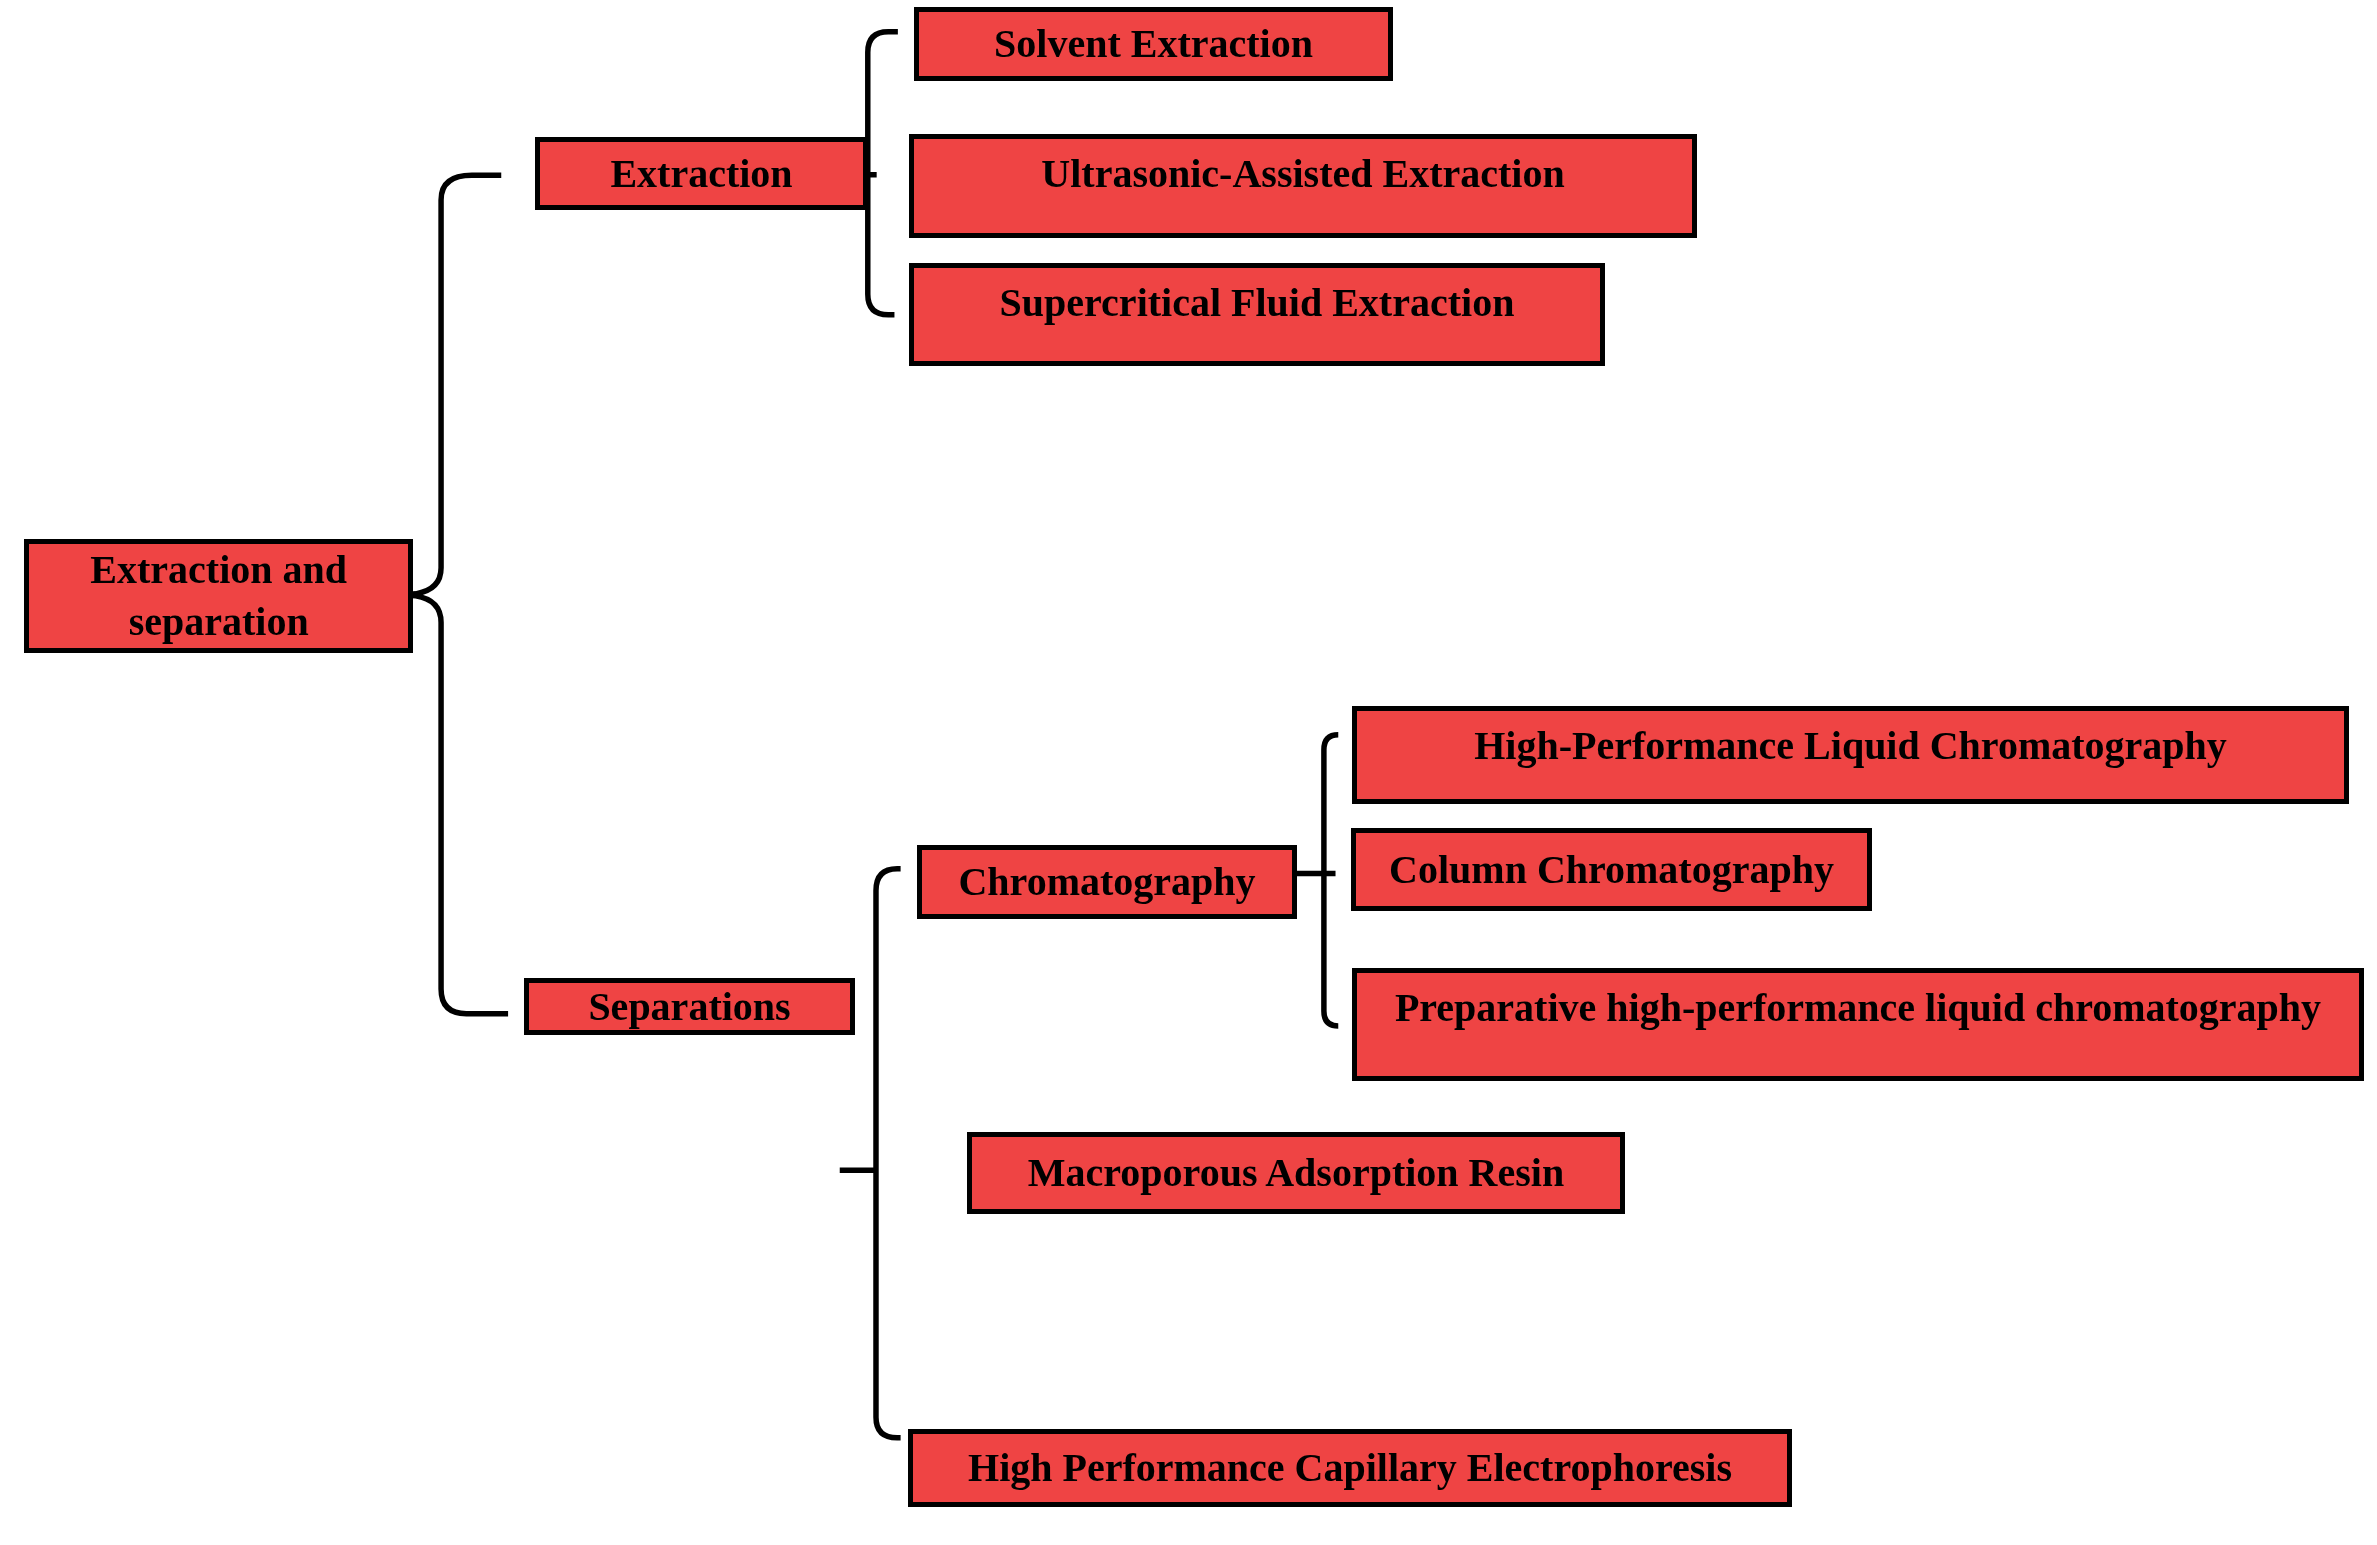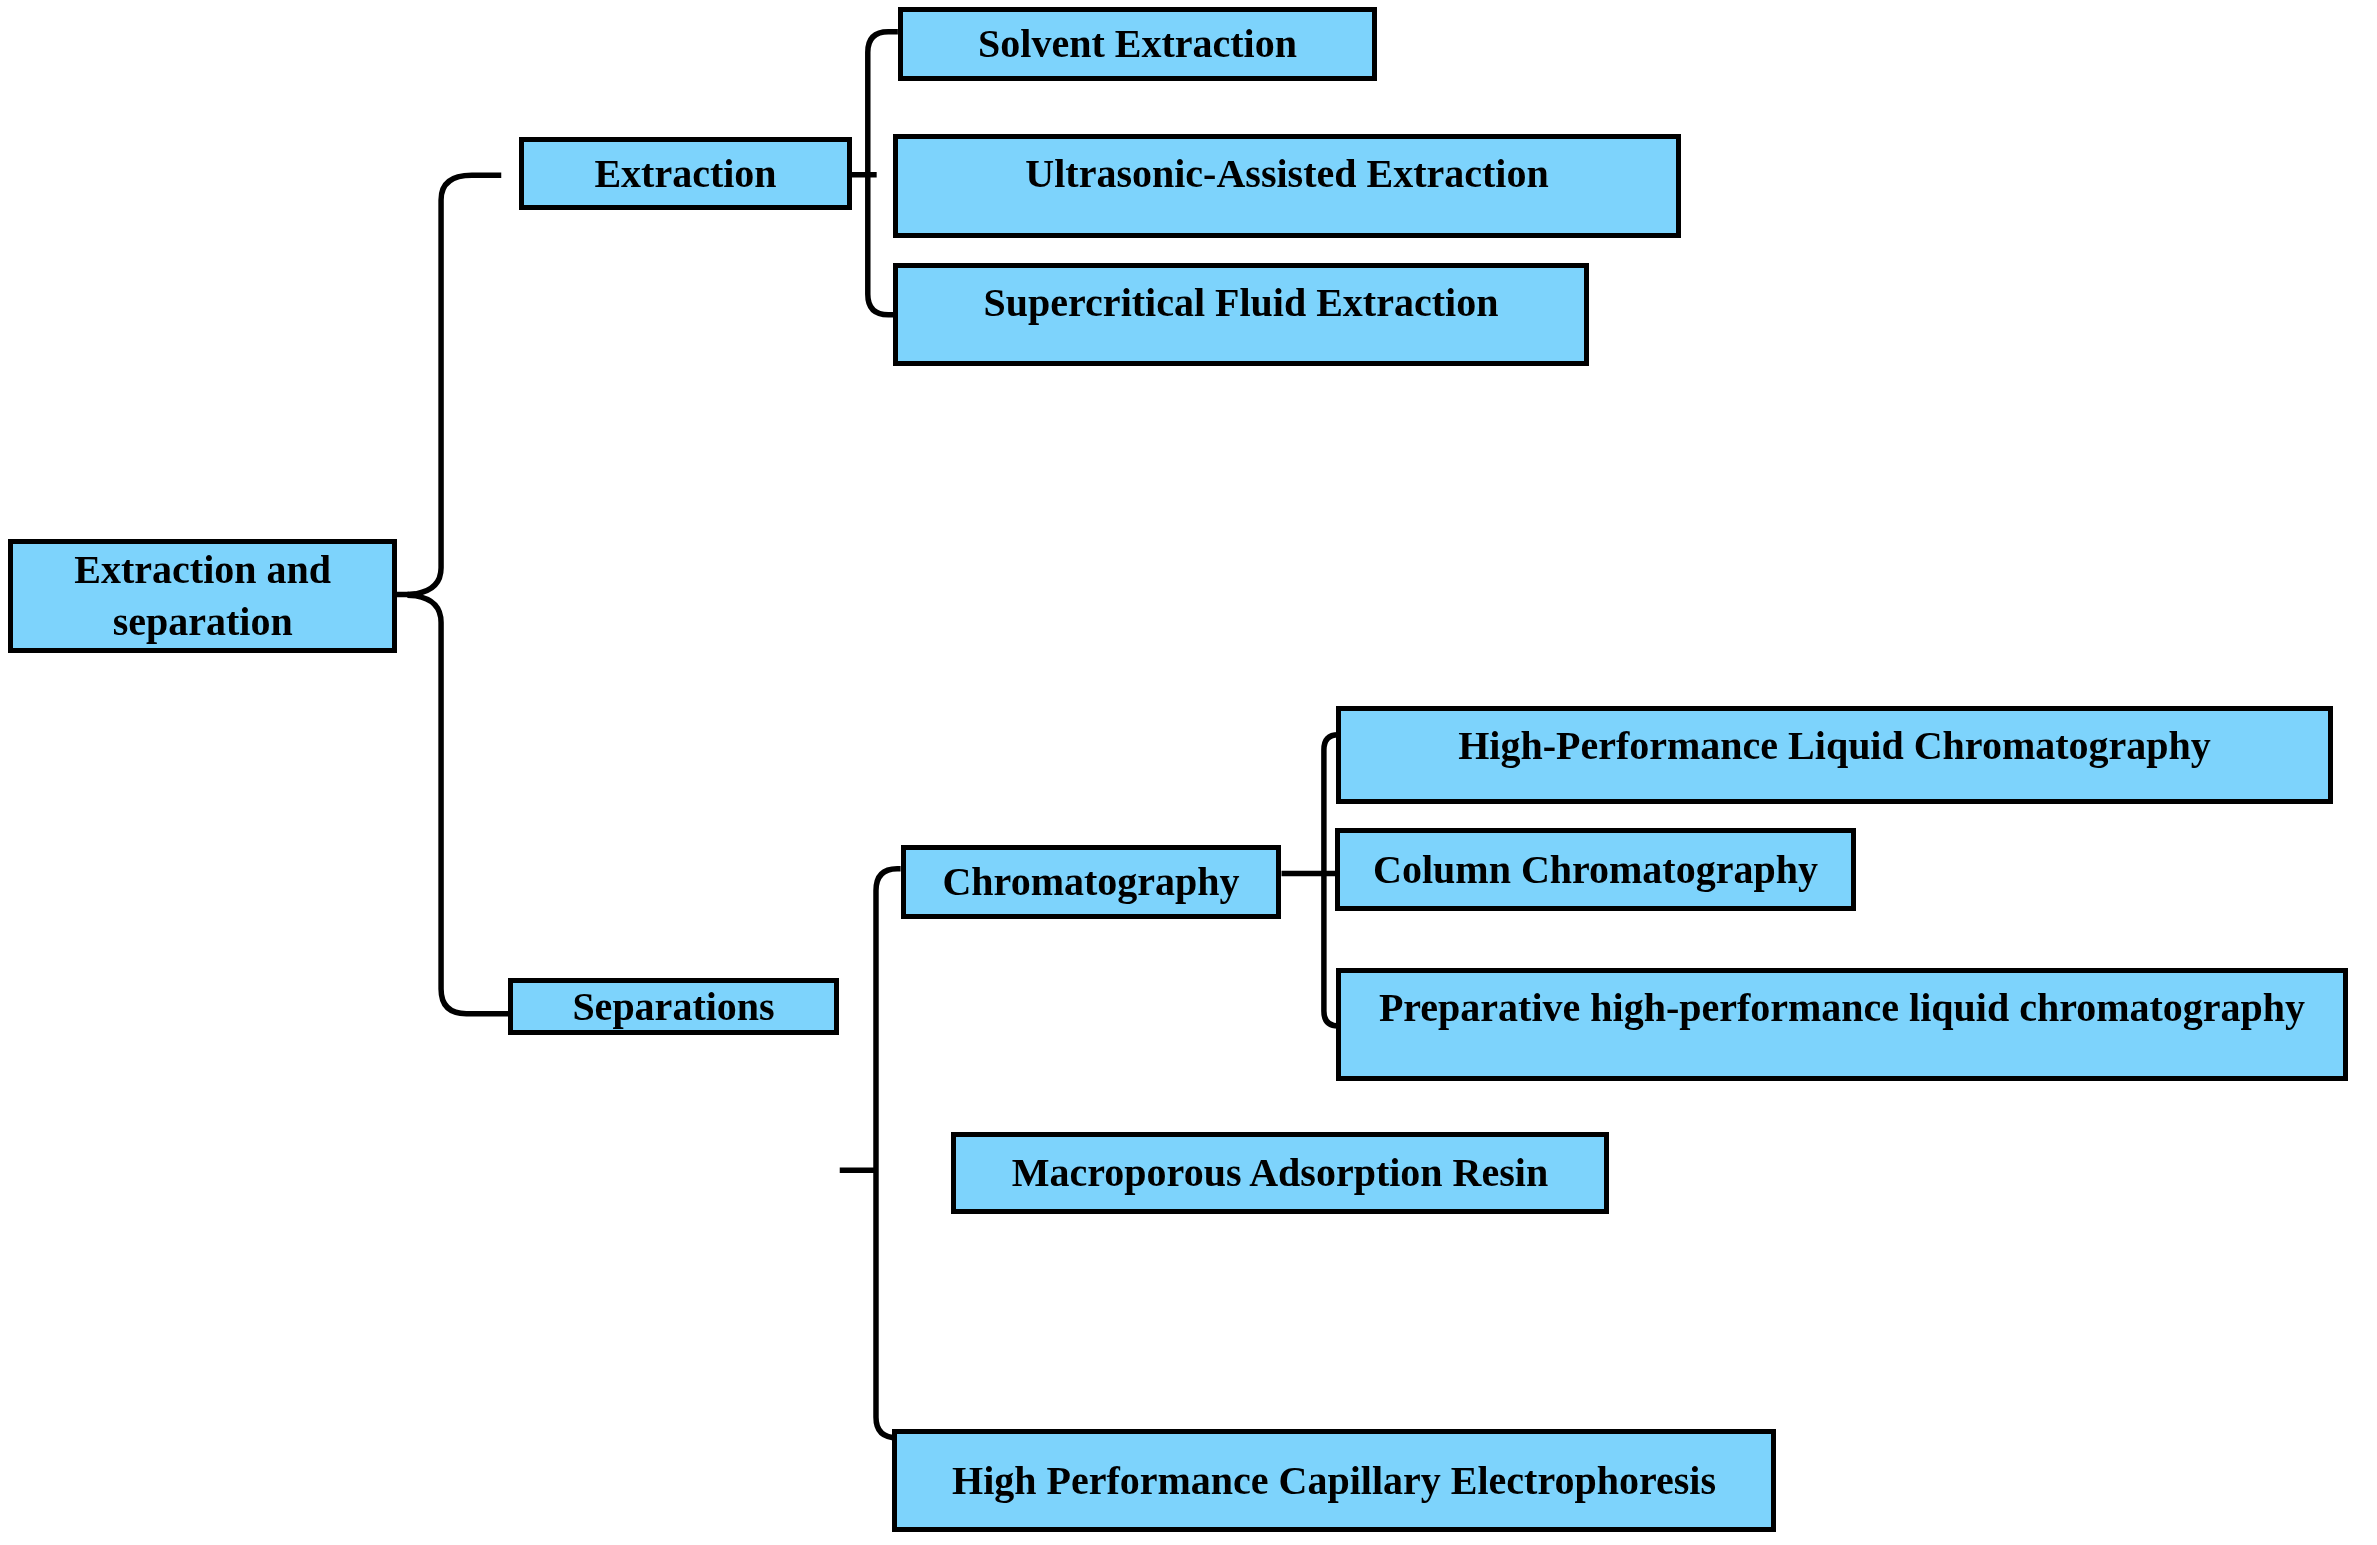--- a/index.html
+++ b/index.html
@@ -25,30 +25,31 @@
     fill: none;
     stroke: #000000;
     stroke-width: 8;
     stroke-linecap: butt;
   }
   .node {
     position: absolute;
     z-index: 2;
     box-sizing: border-box;
     border: 5.5px solid #000000;
-    background: #7dd3fc;
+    background: #ef4444;
     color: #000000;
     font-weight: bold;
     font-size: 40px;
     line-height: 1.2;
     display: flex;
     align-items: center;
     justify-content: center;
     text-align: center;
     white-space: nowrap;
+    margin-left: 16px;
   }
   .node.top {
     align-items: flex-start;
     padding-top: 11px;
   }
   .node.wrap {
     white-space: normal;
     line-height: 1.3;
   }
   
@@ -56,21 +57,21 @@
   #n-extraction    { left: 519px;  top: 137px;  width: 333px;  height: 73px; }
   #n-solvent       { left: 898px; top: 6.8px;   width: 479px;  height: 74px; }
   #n-ultrasonic    { left: 893px; top: 134px;  width: 788px; height: 104px; }
   #n-supercritical { left: 893px; top: 263px;  width: 696px; height: 103px; }
   #n-separations   { left: 508px;  top: 978px; width: 331px;  height: 57px; }
   #n-chromatography{ left: 901px; top: 845px; width: 380px;  height: 74px; text-align: right; }
   #n-hplc          { left: 1336px; top: 706px; width: 997px; height: 98px; }
   #n-column        { left: 1335px; top: 828px; width: 521px;  height: 83px; }
   #n-preparative   { left: 1336px; top: 968px; width: 1012px; height: 113px; }
   #n-macroporous   { left: 951px; top: 1132px; width: 658px;  height: 82px; }
-  #n-hpce          { left: 892px; top: 1429px; width: 884px; height: 103px; }
+  #n-hpce          { left: 892px; top: 1429px; width: 884px; height: 78px; }
 </style>
 </head>
 <body>
 
 <div class="canvas">
 
   <svg class="connector-layer" width="2377" height="1546" viewBox="0 0 3476 2260">
 
     <path d="M 532 869 H 598"></path>
     <path d="M 733 256 H 690 Q 645 256 645 292 V 830 Q 645 862 608 868 L 596 869"></path>

